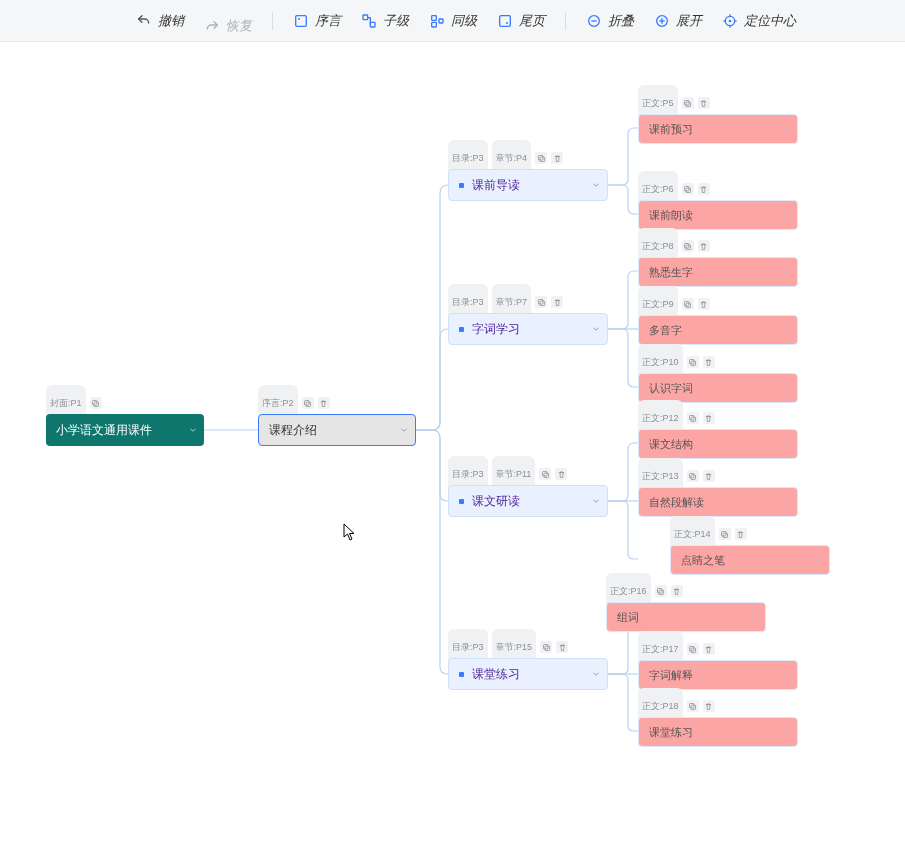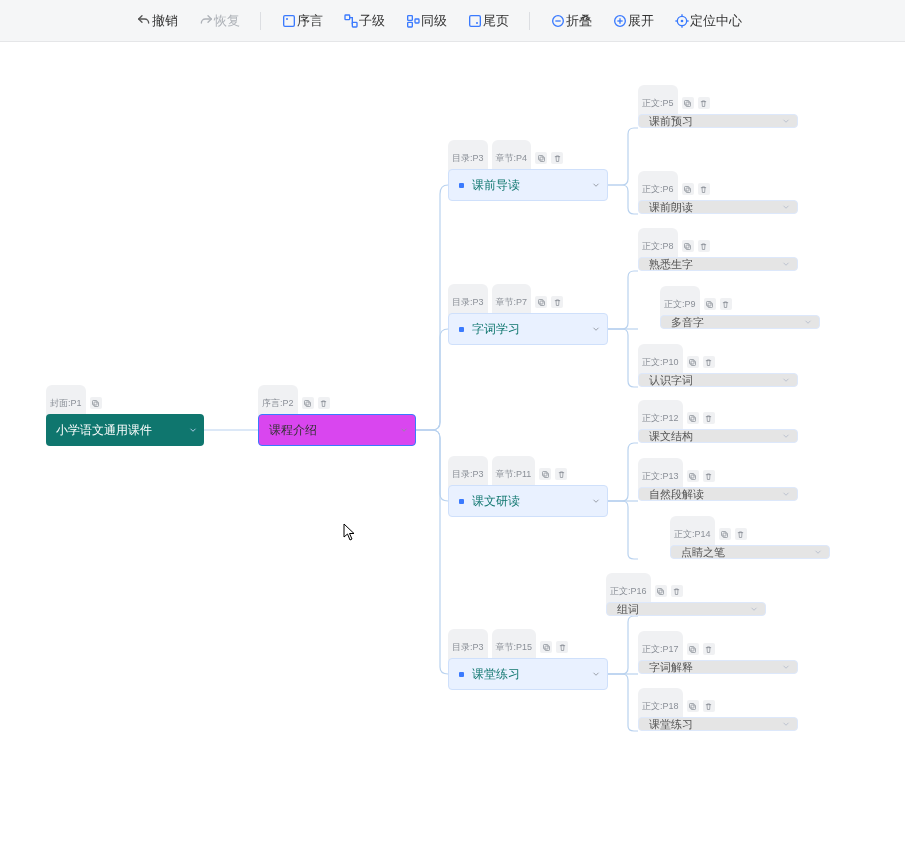--- a/index.html
+++ b/index.html
@@ -20,28 +20,30 @@
     background: #f5f6f7;
     border-bottom: 1px solid #e5e6e8;
     display: flex;
     align-items: center;
     padding: 0 12px 0 128px;
     gap: 4px;
   }
   .tb-btn {
     display: inline-flex;
     align-items: center;
+    gap: 6px;
     height: 28px;
     padding: 0 8px;
     border-radius: 4px;
     cursor: pointer;
     color: #333;
     font-size: 13px;
-  }
-  .tb-btn.disabled { color: #aeb2b8; cursor: default; }
+    font-style: italic;
+  }
+  .tb-btn.disabled { color: #aeb2b8; cursor: default; align-items: flex-end; }
   .tb-btn svg { width: 16px; height: 16px; display: block; }
   .tb-btn.disabled svg path,
   .tb-btn.disabled svg circle,
   .tb-btn.disabled svg line,
   .tb-btn.disabled svg rect { stroke: #aeb2b8; }
   .tb-sep {
     width: 1px;
     height: 18px;
     background: #dcdee2;
     margin: 0 8px;
@@ -122,39 +124,39 @@
 
   .card-root {
     background: #0f766e;
     color: #fff;
     width: 158px;
     font-size: 12px;
   }
   .card-root .chev { color: #cdddff; }
 
   .card-l2 {
-    background: #d946ef;
+    background: #e5e5e5;
     border: 1.5px solid #3a7afe;
     color: #333;
     width: 158px;
   }
 
   .card-l3 {
     background: #e9f1ff;
     border: 1px solid #cfe0fb;
-    color: #0f766e;
+    color: #4c1d95;
     width: 160px;
   }
 
   .card-l4 {
-    background: #e5e5e5;
+    background: #fca5a5;
     border: 1px solid #dde8fb;
     color: #555;
     width: 160px;
-    height: 14px;
+    height: 30px;
     font-size: 11px;
   }
   .card-l4 .chev { color: #b4bccb; }
 
   
   .cursor {
     position: absolute;
     width: 14px;
     height: 18px;
     pointer-events: none;
@@ -470,21 +472,21 @@
         </span>
   </div>
   <div class="card card-l4">
     <span>熟悉生字</span>
     <svg class="chev" viewBox="0 0 24 24">
           <path d="M6 9l6 6 6-6" stroke="currentColor" stroke-width="2" fill="none"></path>
         </svg>
   </div>
 </div>
 
-<div class="node" style="left:638px; top:255px;margin-left:22px;">
+<div class="node" style="left:638px; top:255px;">
   <div class="tag-row">
     <span class="tag">正文:P9</span>
     <span class="tag-ico">
           <svg viewBox="0 0 24 24">
             <rect x="8" y="8" width="12" height="12" rx="2" stroke="#8a8f97" stroke-width="2" fill="none"></rect>
             <rect x="4" y="4" width="12" height="12" rx="2" stroke="#8a8f97" stroke-width="2" fill="none"></rect>
           </svg>
         </span>
     <span class="tag-ico">
           <svg viewBox="0 0 24 24">

